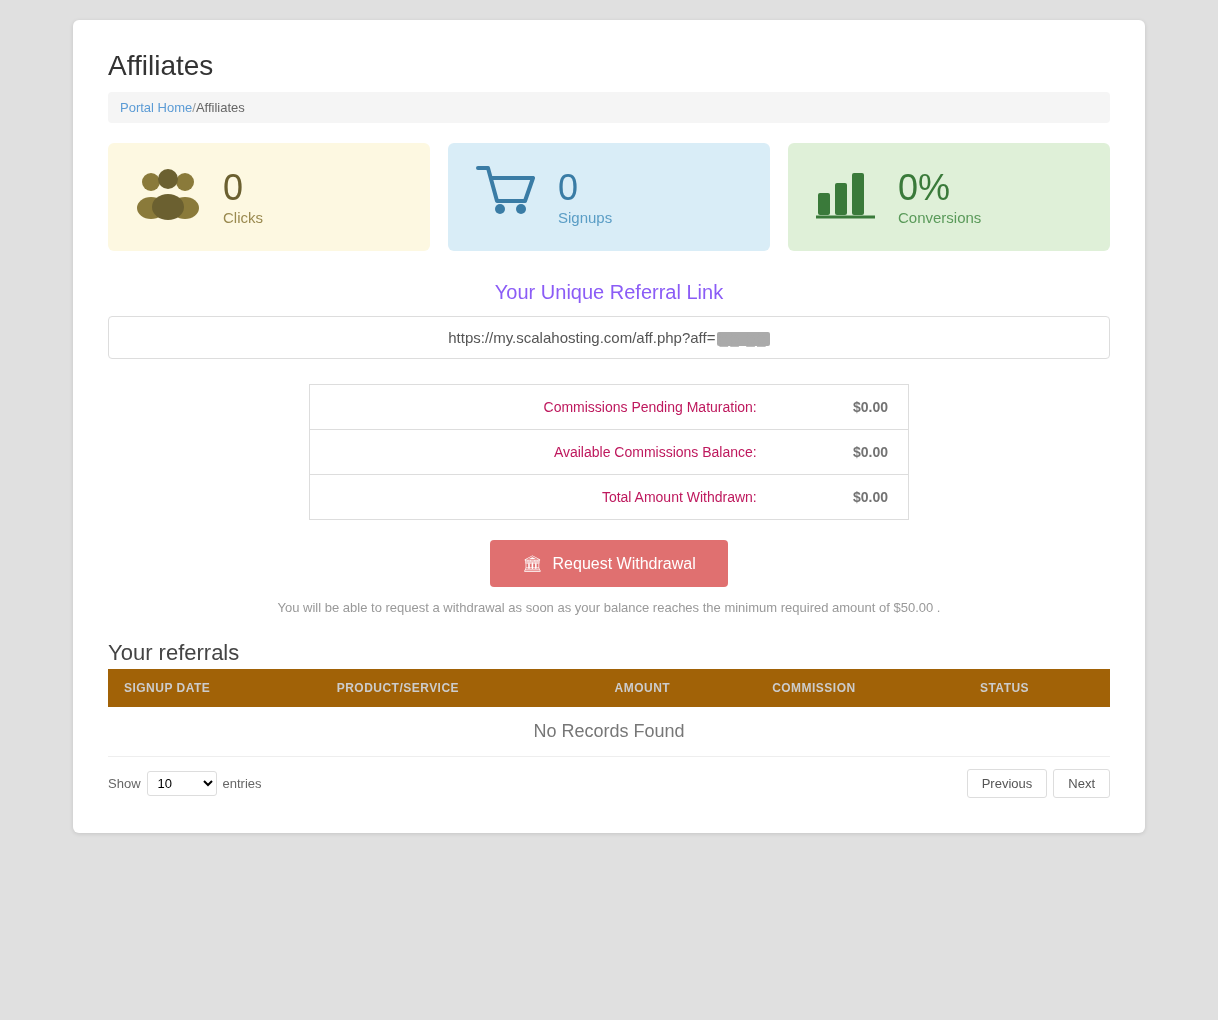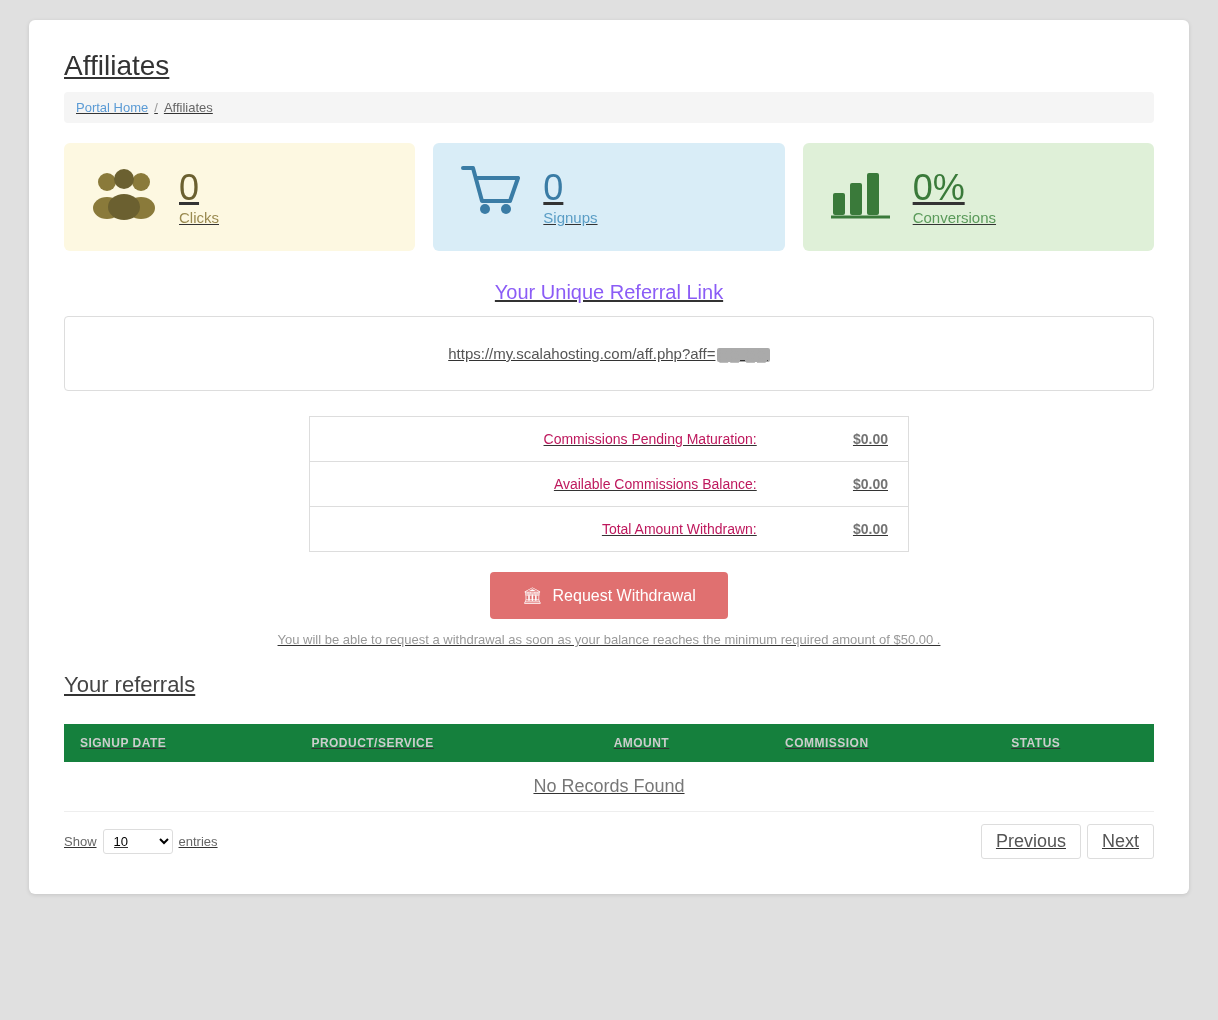--- a/index.html
+++ b/index.html
@@ -11,35 +11,33 @@
       display: flex;
       justify-content: center;
       align-items: flex-start;
       min-height: 1020px;
       padding: 20px;
     }
     .card {
       background: #fff;
       border-radius: 6px;
       padding: 30px 35px 35px 35px;
-      width: 1160px;
+      width: 1072px;
       max-width: 1160px;
       box-shadow: 0 1px 4px rgba(0,0,0,0.12);
-      text-decoration: underline;
     }
     .page-title {
       font-size: 28px;
       font-weight: 300;
       color: #333;
       margin-bottom: 10px;
     }
     .breadcrumb {
       display: flex;
       align-items: center;
-      gap: 6px;
       padding: 8px 12px;
       background: #f5f5f5;
       border-radius: 4px;
       margin-bottom: 20px;
       font-size: 13px;
     }
     .breadcrumb a {
       color: #5b9bd5;
       text-decoration: none;
     }
@@ -105,21 +103,21 @@
     }
     .referral-title {
       font-size: 20px;
       font-weight: 300;
       color: #8b5cf6;
       margin-bottom: 12px;
     }
     .referral-link-box {
       border: 1px solid #ddd;
       border-radius: 4px;
-      padding: 28px 20px;
+      padding: 12px 20px;
       font-size: 15px;
       color: #555;
       background: #fff;
       text-align: center;
     }
     .commissions-table {
       width: 600px;
       margin: 0 auto 20px auto;
       border: 1px solid #ddd;
       border-collapse: collapse;
@@ -164,21 +162,21 @@
       font-size: 13px;
       color: #999;
     }
     .referrals-section {
       margin-top: 10px;
     }
     .referrals-title {
       font-size: 22px;
       font-weight: 300;
       color: #444;
-      margin-bottom: 26px;
+      margin-bottom: 3px;
     }
     .table-controls {
       display: flex;
       justify-content: space-between;
       align-items: center;
       margin-bottom: 8px;
     }
     .showing-text {
       font-size: 13px;
       color: #666;
@@ -190,21 +188,21 @@
       width: 160px;
       font-size: 13px;
       color: #555;
     }
     .referrals-table {
       width: 100%;
       border-collapse: collapse;
       margin-bottom: 12px;
     }
     .referrals-table thead tr {
-      background: #15803d;
+      background: #a16207;
       color: #ccc;
       border-radius: 7px;
     }
     .referrals-table thead th {
       padding: 12px 16px;
       text-align: left;
       font-size: 12px;
       font-weight: 600;
       letter-spacing: 0.04em;
       text-transform: uppercase;
@@ -239,21 +237,21 @@
     }
     .pagination {
       display: flex;
       gap: 6px;
     }
     .pagination button {
       border: 1px solid #ddd;
       background: #fff;
       padding: 6px 14px;
       border-radius: 3px;
-      font-size: 18px;
+      font-size: 13px;
       cursor: pointer;
       color: #555;
     }
     .icon-cart {
       font-size: 54px;
     }
     .icon-chart {
       font-size: 50px;
     }
   </style>

